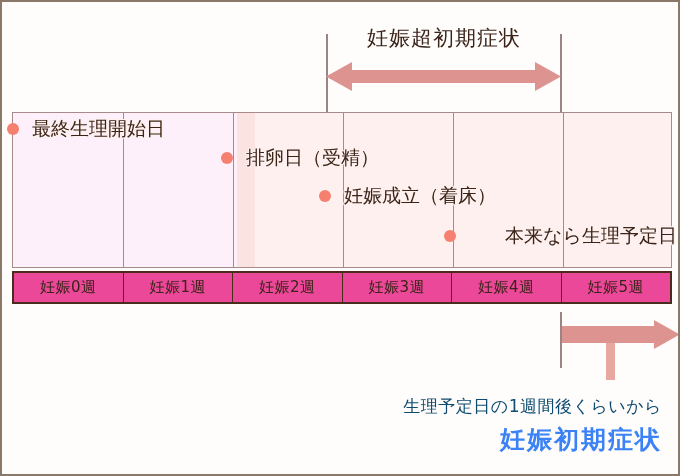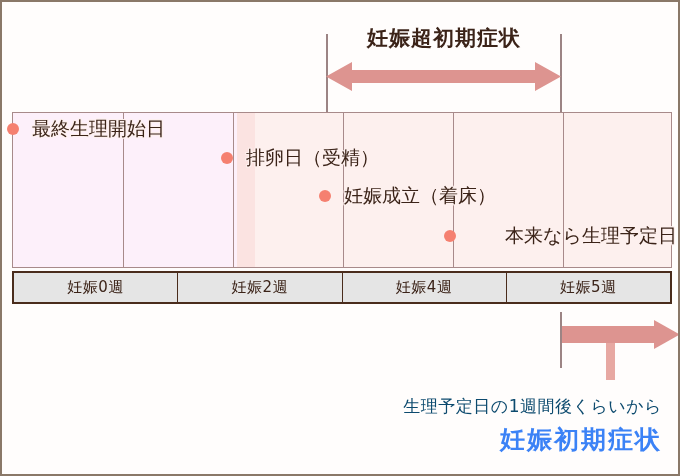--- a/index.html
+++ b/index.html
@@ -47,21 +47,20 @@
 
   
   #top-heading{
     position:absolute;
     left:324px;width:236px;top:22px;
     text-align:center;
     font-size:21px;
     color:#3b2318;
     letter-spacing:1px;
     white-space:nowrap;
-    font-weight:bold;
   }
   #double-arrow{
     position:absolute;
     left:324px;top:59px;width:235px;height:31px;
   }
 
   
   .event{
     position:absolute;
     display:flex;align-items:center;
@@ -85,21 +84,21 @@
   #event-3{left:442px;top:221px;gap:36px;}
 
   
   #week-table{
     position:absolute;
     left:10px;top:269px;
     width:660px;height:33px;
     display:flex;
     box-sizing:border-box;
     border:2px solid #4a2c1c;
-    background:#e5e5e5;
+    background:#ec4899;
   }
   .week-cell{
     flex:1 1 0;
     display:flex;align-items:center;justify-content:center;
     font-size:15px;
     color:#3b2318;
     border-right:1px solid #4a2c1c;
     box-sizing:border-box;
     letter-spacing:.5px;
   }
@@ -168,21 +167,23 @@
     <span class="event-label">排卵日（受精）</span>
   </div>
 
   <div class="event" id="event-3">
     <span class="dot"></span>
     <span class="event-label">本来なら生理予定日</span>
   </div>
 
   <div id="week-table">
     <div class="week-cell">妊娠0週</div>
+    <div class="week-cell">妊娠1週</div>
     <div class="week-cell">妊娠2週</div>
+    <div class="week-cell">妊娠3週</div>
     <div class="week-cell">妊娠4週</div>
     <div class="week-cell">妊娠5週</div>
   </div>
 
   <div class="guide" id="guide-below"></div>
 
   <div id="elbow-arrow">
     <svg width="118" height="60" viewBox="0 0 118 60" xmlns="http://www.w3.org/2000/svg">
       <rect x="0" y="6" width="96" height="17" fill="#dd9490"></rect>
       <polygon points="92,0 118,14.5 92,29" fill="#dd9490"></polygon>

